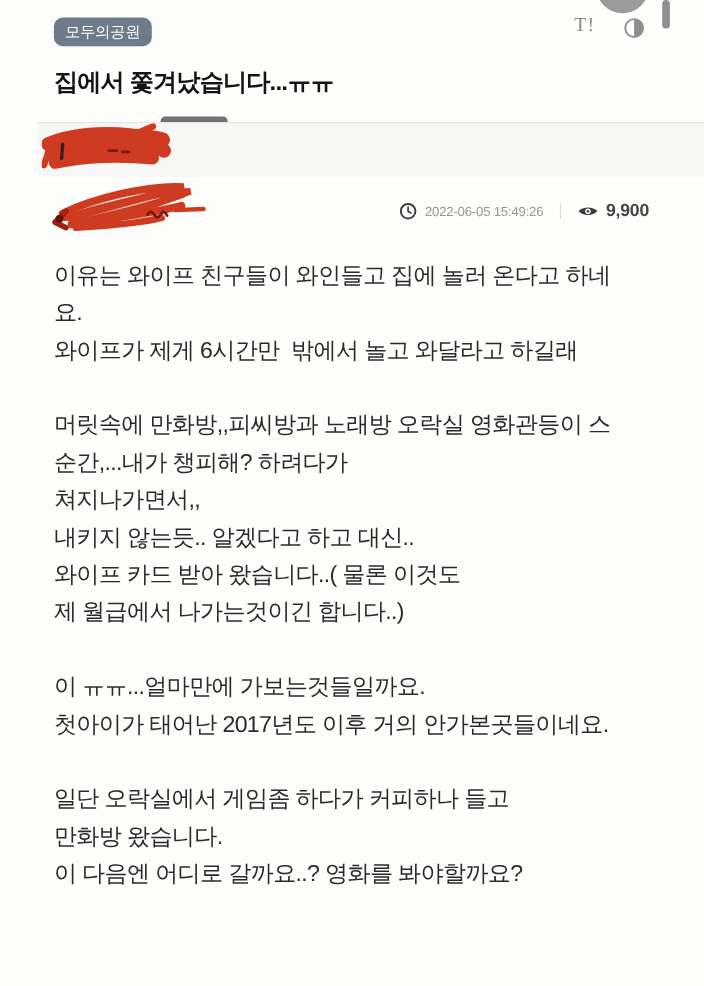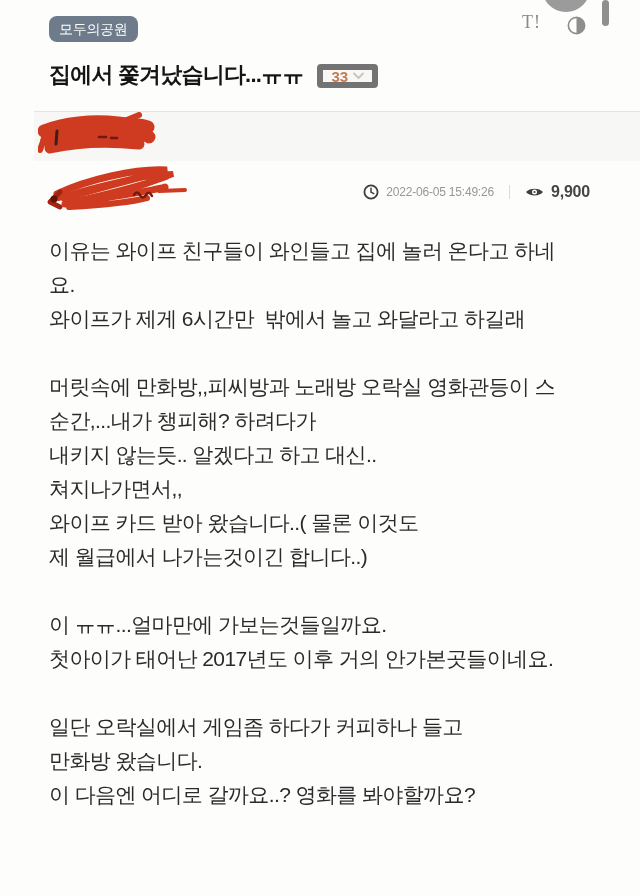--- a/index.html
+++ b/index.html
@@ -37,20 +37,21 @@
     background:#6d7b8a; color:#fff;
     font-size:14px; line-height:1;
     padding:6px 10px 6px;
     border-radius:8px;
     letter-spacing:-0.3px;
   }
   .title-row {
     position:absolute; left:49px; top:60px;
     display:flex; align-items:center; gap:14px;
     white-space:nowrap;
+    flex-direction:column;
   }
   .post-title {
     font-size:22px; font-weight:bold; color:#141414;
     letter-spacing:-0.8px;
   }
   .cmt-badge {
     display:flex; align-items:center; gap:5px;
     background:#f8f7f4; border:6px solid #737373;
     border-radius:4px; height:24px; padding:0 8px;
     margin-top:2px;
@@ -171,22 +172,22 @@
     <span class="meta-views">9,900</span>
   </div>
 
   <div class="post-body">
       <div class="body-line">이유는 와이프 친구들이 와인들고 집에 놀러 온다고 하네</div>
       <div class="body-line">요.</div>
       <div class="body-line">와이프가 제게 6시간만  밖에서 놀고 와달라고 하길래</div>
       <div class="body-line blank-line"></div>
       <div class="body-line">머릿속에 만화방,,피씨방과 노래방 오락실 영화관등이 스</div>
       <div class="body-line">순간,...내가 챙피해? 하려다가</div>
+      <div class="body-line">쳐지나가면서,,</div>
       <div class="body-line">내키지 않는듯.. 알겠다고 하고 대신..</div>
-      <div class="body-line">쳐지나가면서,,</div>
       <div class="body-line">와이프 카드 받아 왔습니다..( 물론 이것도</div>
       <div class="body-line">제 월급에서 나가는것이긴 합니다..)</div>
       <div class="body-line blank-line"></div>
       <div class="body-line">이 ㅠㅠ...얼마만에 가보는것들일까요.</div>
       <div class="body-line">첫아이가 태어난 2017년도 이후 거의 안가본곳들이네요.</div>
       <div class="body-line blank-line"></div>
       <div class="body-line">일단 오락실에서 게임좀 하다가 커피하나 들고</div>
       <div class="body-line">만화방 왔습니다.</div>
       <div class="body-line">이 다음엔 어디로 갈까요..? 영화를 봐야할까요?</div>
     </div>

